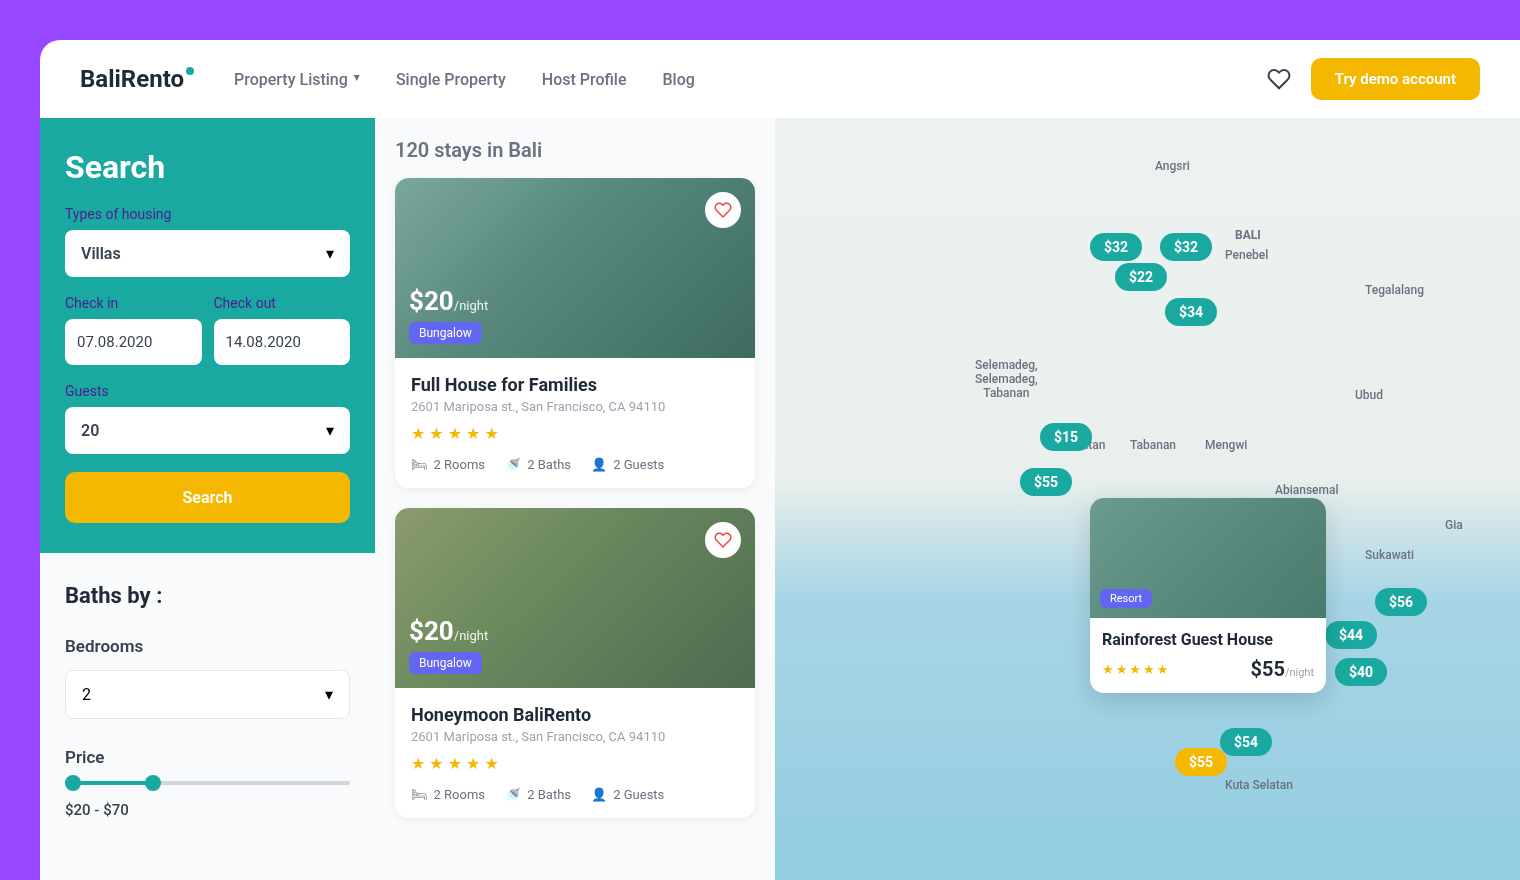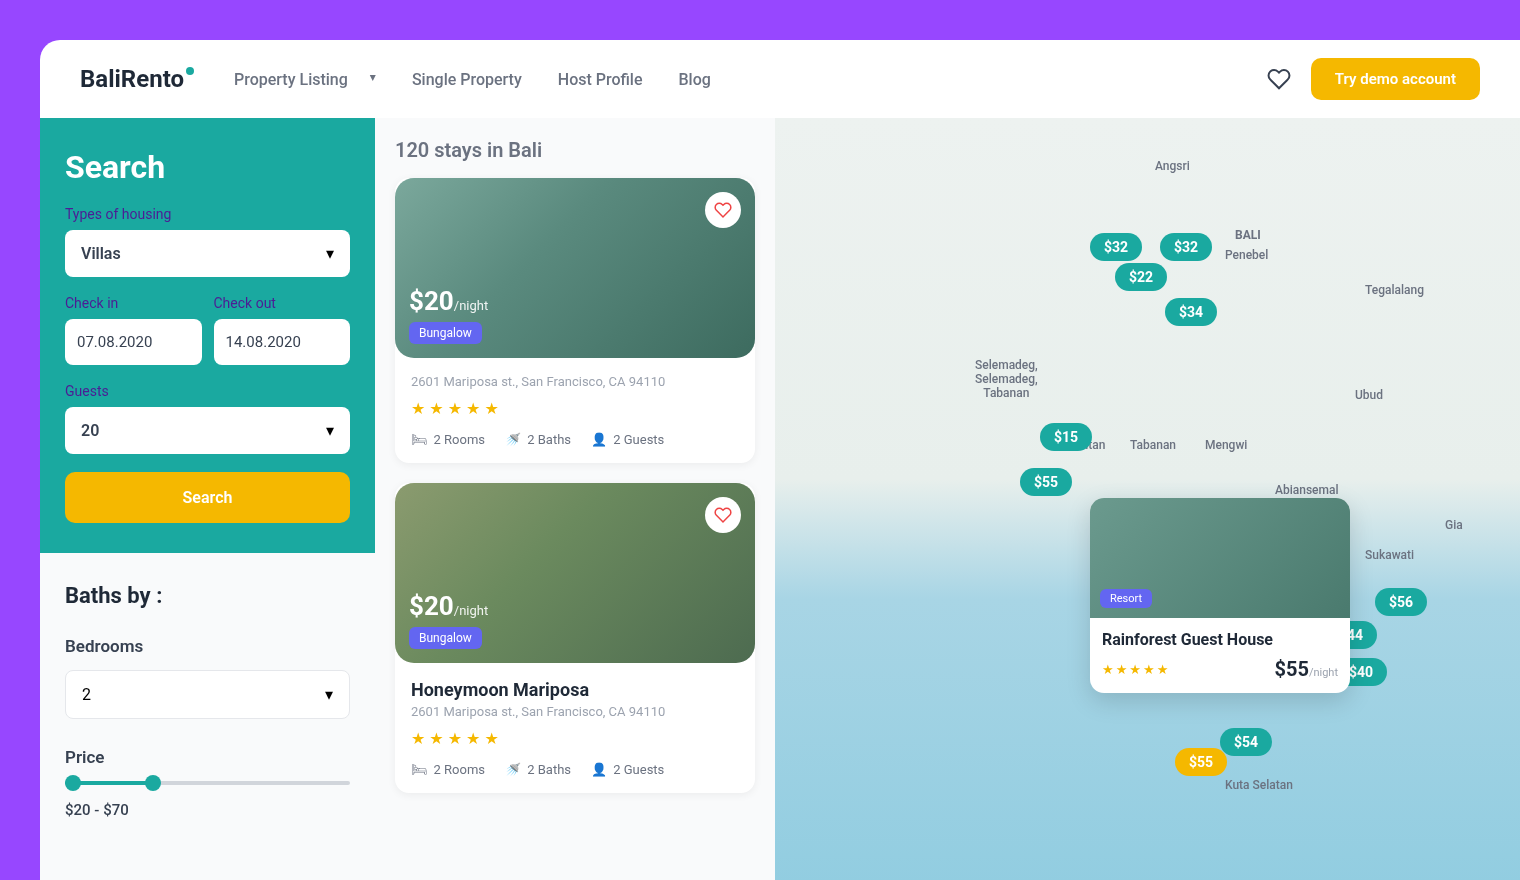--- a/index.html
+++ b/index.html
@@ -2,21 +2,21 @@
 <html><head>
 <meta charset="utf-8">
 <style>
 * { margin: 0; padding: 0; box-sizing: border-box; font-family: -apple-system, BlinkMacSystemFont, 'Segoe UI', Roboto, sans-serif; }
 body { background: #9747ff; padding: 40px 0 0 40px; overflow: hidden; }
 .app-window { background: #fff; border-radius: 20px 0 0 0; width: 100%; height: 100vh; overflow: hidden; display: flex; flex-direction: column; }
 .header { display: flex; align-items: center; padding: 18px 40px; gap: 40px; }
 .logo { font-size: 24px; font-weight: 700; color: #1f2937; display: flex; align-items: flex-start; gap: 2px; }
 .logo-dot { width: 8px; height: 8px; border-radius: 50%; background: #1aa9a0; margin-top: 2px; }
 .nav { display: flex; gap: 36px; flex: 1; }
-.nav-item { color: #6b7280; font-size: 16px; font-weight: 500; cursor: pointer; display: flex; align-items: flex-start; gap: 22px; }
+.nav-item { color: #6b7280; font-size: 16px; font-weight: 500; cursor: pointer; display: flex; align-items: flex-start; gap: 6px; }
 .chevron { font-size: 12px; }
 .header-actions { display: flex; align-items: center; gap: 20px; }
 .heart-btn { width: 24px; height: 24px; cursor: pointer; }
 .demo-btn { background: #f5b800; color: #fff; border: none; padding: 12px 24px; border-radius: 10px; font-weight: 600; font-size: 15px; cursor: pointer; }
 .content { display: flex; flex: 1; overflow: hidden; }
 .sidebar { width: 335px; background: #f9fafb; overflow-y: auto; }
 .search-panel { background: #1aa9a0; padding: 30px 25px; }
 .search-title { color: #fff; font-size: 32px; font-weight: 700; margin-bottom: 20px; }
 .field-label { color: #4c1d95; font-size: 14px; margin-bottom: 8px; display: block; }
 .select-wrap { background: #fff; border-radius: 8px; padding: 14px 16px; display: flex; justify-content: space-between; align-items: center; margin-bottom: 18px; cursor: pointer; }
@@ -32,39 +32,39 @@
 .slider-wrap { position: relative; margin: 12px 0 16px; }
 .slider-track { height: 4px; background: #d1d5db; border-radius: 2px; }
 .slider-fill { position: absolute; top: 0; height: 4px; background: #1aa9a0; border-radius: 2px; left: 0; width: 30%; }
 .slider-thumb { position: absolute; top: -6px; width: 16px; height: 16px; background: #1aa9a0; border-radius: 50%; cursor: pointer; }
 .slider-thumb.t1 { left: 0; }
 .slider-thumb.t2 { left: 28%; }
 .price-range { font-size: 15px; color: #374151; font-weight: 500; }
 .listings { width: 400px; padding: 20px; overflow-y: auto; background: #f9fafb; }
 .listings-title { font-size: 20px; font-weight: 600; color: #6b7280; margin-bottom: 16px; }
 .card { background: #fff; border-radius: 14px; overflow: hidden; margin-bottom: 20px; box-shadow: 0 2px 8px rgba(0,0,0,0.06); }
-.card-img { height: 180px; background: linear-gradient(135deg, #7ba89c 0%, #5a8a7e 40%, #3d6b5f 100%); position: relative; padding: 14px; border-radius: 19px; }
+.card-img { height: 180px; background: linear-gradient(135deg, #7ba89c 0%, #5a8a7e 40%, #3d6b5f 100%); position: relative; padding: 14px; }
 .card-img2 { background: linear-gradient(135deg, #8b9b6f 0%, #6b8a5e 40%, #4d6b50 100%); }
 .fav-btn { position: absolute; top: 14px; right: 14px; width: 36px; height: 36px; background: #fff; border-radius: 50%; display: flex; align-items: center; justify-content: center; cursor: pointer; }
 .price-overlay { position: absolute; bottom: 14px; left: 14px; }
 .price-big { color: #fff; font-size: 26px; font-weight: 700; display: inline; }
 .price-unit { color: #fff; font-size: 13px; opacity: 0.9; }
 .tag { display: inline-block; background: #6366f1; color: #fff; font-size: 12px; padding: 4px 10px; border-radius: 6px; margin-top: 6px; }
 .card-body { padding: 16px; }
 .card-title { font-size: 18px; font-weight: 700; color: #1f2937; margin-bottom: 4px; }
 .card-addr { font-size: 13px; color: #9ca3af; margin-bottom: 10px; }
 .stars { display: flex; gap: 4px; margin-bottom: 14px; }
 .star { color: #f5b800; font-size: 16px; }
 .card-stats { display: flex; gap: 20px; font-size: 13px; color: #6b7280; align-items: center; }
 .stat { display: flex; align-items: center; gap: 6px; }
 .map { flex: 1; background: linear-gradient(180deg, #edf2f0 0%, #e8efec 45%, #a8d5e5 60%, #8fcce0 100%); position: relative; }
 .map-label { position: absolute; font-size: 12px; color: #6b7280; font-weight: 500; }
 .price-pin { position: absolute; background: #1aa9a0; color: #fff; font-weight: 700; font-size: 14px; padding: 6px 14px; border-radius: 16px; cursor: pointer; }
 .price-pin.active { background: #f5b800; }
-.map-popup { position: absolute; background: #fff; border-radius: 14px; overflow: hidden; width: 260px; box-shadow: 0 8px 24px rgba(0,0,0,0.15); }
+.map-popup { position: absolute; background: #fff; border-radius: 14px; overflow: hidden; width: 236px; box-shadow: 0 8px 24px rgba(0,0,0,0.15); }
 .popup-img { height: 120px; background: linear-gradient(135deg, #6b9a8e 0%, #4a7a6e 100%); position: relative; }
 .popup-tag { position: absolute; bottom: 10px; left: 10px; background: #6366f1; color: #fff; font-size: 11px; padding: 3px 10px; border-radius: 6px; }
 .popup-body { padding: 12px; }
 .popup-title { font-size: 16px; font-weight: 700; color: #1f2937; margin-bottom: 8px; }
 .popup-row { display: flex; justify-content: space-between; align-items: center; }
 .popup-stars { display: flex; gap: 2px; }
 .popup-stars .star { font-size: 13px; }
 .popup-price { font-size: 20px; font-weight: 700; color: #1f2937; }
 .popup-unit { font-size: 11px; color: #9ca3af; }
 svg { display: block; }
@@ -150,20 +150,21 @@
             <svg width="18" height="18" viewBox="0 0 24 24" fill="none" stroke="#ef4444" stroke-width="2">
                 <path d="M20.84 4.61a5.5 5.5 0 0 0-7.78 0L12 5.67l-1.06-1.06a5.5 5.5 0 0 0-7.78 7.78l1.06 1.06L12 21.23l7.78-7.78 1.06-1.06a5.5 5.5 0 0 0 0-7.78z"></path>
               </svg>
           </div>
           <div class="price-overlay">
             <span class="price-big">$20</span><span class="price-unit">/night</span>
             <div><span class="tag">Bungalow</span></div>
           </div>
         </div>
         <div class="card-body">
+          <div class="card-title">Full House for Families</div>
           <div class="card-addr">2601 Mariposa st., San Francisco, CA 94110</div>
           <div class="stars">
             <span class="star">★</span>
               <span class="star">★</span>
               <span class="star">★</span>
               <span class="star">★</span>
               <span class="star">★</span>
           </div>
           <div class="card-stats">
             <div class="stat">
@@ -188,21 +189,21 @@
             <svg width="18" height="18" viewBox="0 0 24 24" fill="none" stroke="#ef4444" stroke-width="2">
                 <path d="M20.84 4.61a5.5 5.5 0 0 0-7.78 0L12 5.67l-1.06-1.06a5.5 5.5 0 0 0-7.78 7.78l1.06 1.06L12 21.23l7.78-7.78 1.06-1.06a5.5 5.5 0 0 0 0-7.78z"></path>
               </svg>
           </div>
           <div class="price-overlay">
             <span class="price-big">$20</span><span class="price-unit">/night</span>
             <div><span class="tag">Bungalow</span></div>
           </div>
         </div>
         <div class="card-body">
-          <div class="card-title">Honeymoon Mariposa</div>
+          <div class="card-title">Honeymoon BaliRento</div>
           <div class="card-addr">2601 Mariposa st., San Francisco, CA 94110</div>
           <div class="stars">
             <span class="star">★</span>
               <span class="star">★</span>
               <span class="star">★</span>
               <span class="star">★</span>
               <span class="star">★</span>
           </div>
           <div class="card-stats">
             <div class="stat">

